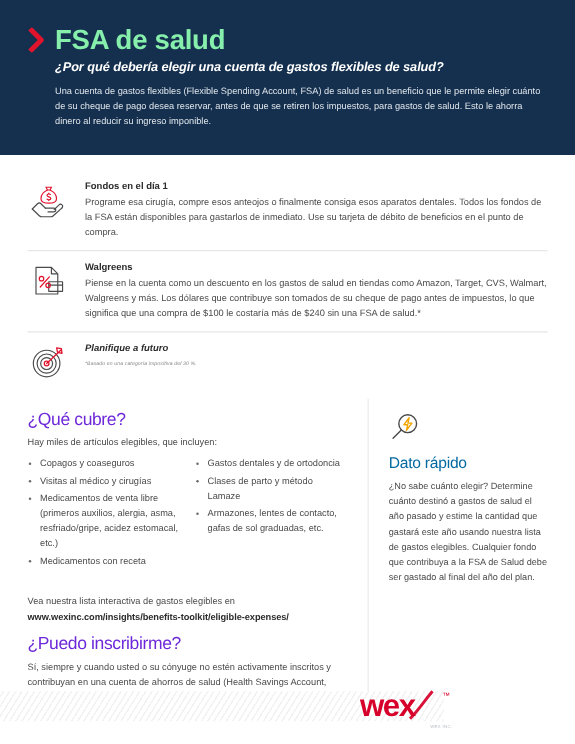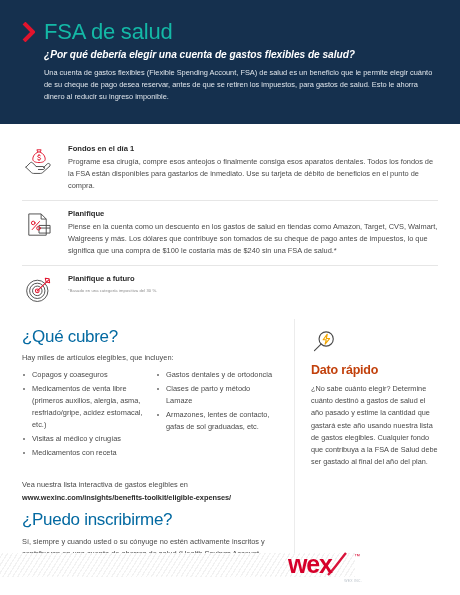--- a/index.html
+++ b/index.html
@@ -29,23 +29,23 @@
     align-items: center;
     gap: 9px;
   }
   .chevron {
     width: 13px;
     height: 20px;
     flex: 0 0 auto;
     display: block;
   }
   .doc-title {
-    color: #14b8a6;
+    color: #86efac;
     font-size: 22px;
-    font-weight: normal;
+    font-weight: bold;
     letter-spacing: -0.2px;
     line-height: 1.05;
     text-align: center;
   }
   .doc-subtitle {
     color: #ffffff;
     font-size: 10.2px;
     font-weight: bold;
     margin: 6px 0 0 22px;
     letter-spacing: -0.05px;
@@ -62,21 +62,21 @@
   
   .features {
     padding: 12px 22px 4px 22px;
   }
   .feature {
     display: flex;
     gap: 12px;
     padding: 7px 0 8px 0;
     border-bottom: 1px solid #e6e6e6;
   }
-  .feature.last { border-bottom: none; padding-bottom: 2px; }
+  .feature.last { border-bottom: none; padding-bottom: 2px; font-style: italic; }
   .feature-icon {
     flex: 0 0 34px;
     width: 34px;
     height: 34px;
     display: block;
   }
   .feature-body { flex: 1 1 auto; padding-top: 1px; }
   .feature-title {
     font-size: 7.6px;
     font-weight: bold;
@@ -107,22 +107,22 @@
     box-sizing: border-box;
   }
   .col-side {
     flex: 1 1 auto;
     border-left: 1px solid #ececec;
     padding-left: 16px;
     box-sizing: border-box;
   }
 
   .section-heading {
-    font-size: 17px;
-    color: #0369a1;
+    font-size: 14px;
+    color: #6d28d9;
     font-weight: normal;
     margin: 8px 0 6px 0;
     letter-spacing: -0.3px;
   }
   .lead-line {
     font-size: 7.4px;
     color: #4a4a4a;
     margin-bottom: 7px;
   }
 
@@ -177,23 +177,23 @@
 
   
   .side-icon {
     width: 26px;
     height: 26px;
     display: block;
     margin: 10px 0 8px 0;
   }
   .side-title {
     font-size: 12.5px;
-    color: #c2410c;
+    color: #0369a1;
     margin: 0 0 6px 0;
-    font-weight: bold;
+    font-weight: normal;
     letter-spacing: -0.2px;
   }
   .side-text {
     font-size: 7.3px;
     line-height: 1.68;
     color: #4a4a4a;
   }
 
   
   .footer {
@@ -275,21 +275,21 @@
         <rect x="20" y="20.5" width="13" height="9"></rect>
         <path d="M20 23.6 h13"></path>
       </g>
       <g fill="none" stroke="#e1142d" stroke-width="1.15" stroke-linecap="round">
         <circle cx="13.2" cy="17.6" r="2.1"></circle>
         <circle cx="19.4" cy="23.8" r="2.1"></circle>
         <path d="M20.6 15.9 L12 25.4"></path>
       </g>
     </svg>
     <div class="feature-body">
-      <div class="feature-title">Planifique</div>
+      <div class="feature-title">Walgreens</div>
       <div class="feature-text">Piense en la cuenta como un descuento en los gastos de salud en tiendas como Amazon, Target, CVS, Walmart, Walgreens y más. Los dólares que contribuye son tomados de su cheque de pago antes de impuestos, lo que significa que una compra de $100 le costaría más de $240 sin una FSA de salud.*</div>
     </div>
   </div>
 
   <div class="feature last">
     <svg class="feature-icon" viewBox="0 0 40 40">
       <g fill="none" stroke="#4a4a4a" stroke-width="1.1">
         <circle cx="18" cy="21" r="12.5"></circle>
         <circle cx="18" cy="21" r="9"></circle>
         <circle cx="18" cy="21" r="5.6"></circle>
@@ -311,22 +311,22 @@
 <div class="lower">
 
   <div class="col-main">
     <div class="section-heading">¿Qué cubre?</div>
     <div class="lead-line">Hay miles de artículos elegibles, que incluyen:</div>
 
     <div class="bullet-cols">
       <div class="bullet-col">
         <ul class="bullets">
           <li>Copagos y coaseguros</li>
+          <li>Visitas al médico y cirugías</li>
           <li>Medicamentos de venta libre (primeros auxilios, alergia, asma, resfriado/gripe, acidez estomacal, etc.)</li>
-          <li>Visitas al médico y cirugías</li>
           <li>Medicamentos con receta</li>
         </ul>
       </div>
       <div class="bullet-col">
         <ul class="bullets">
           <li>Gastos dentales y de ortodoncia</li>
           <li>Clases de parto y método Lamaze</li>
           <li>Armazones, lentes de contacto, gafas de sol graduadas, etc.</li>
         </ul>
       </div>

